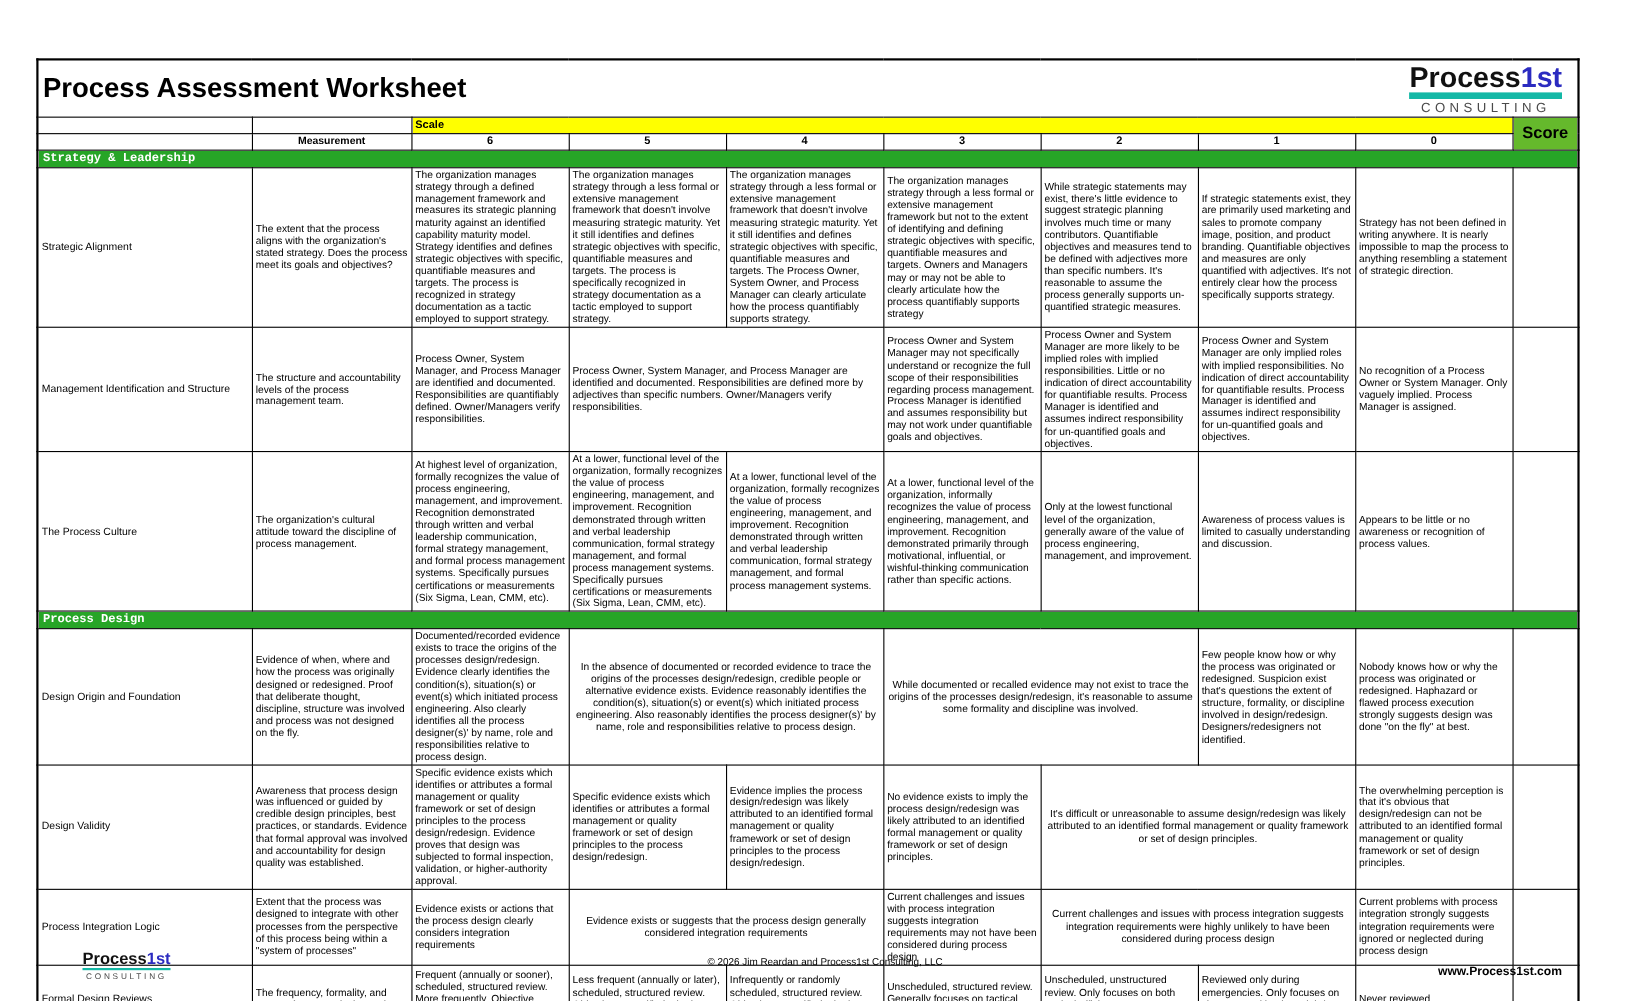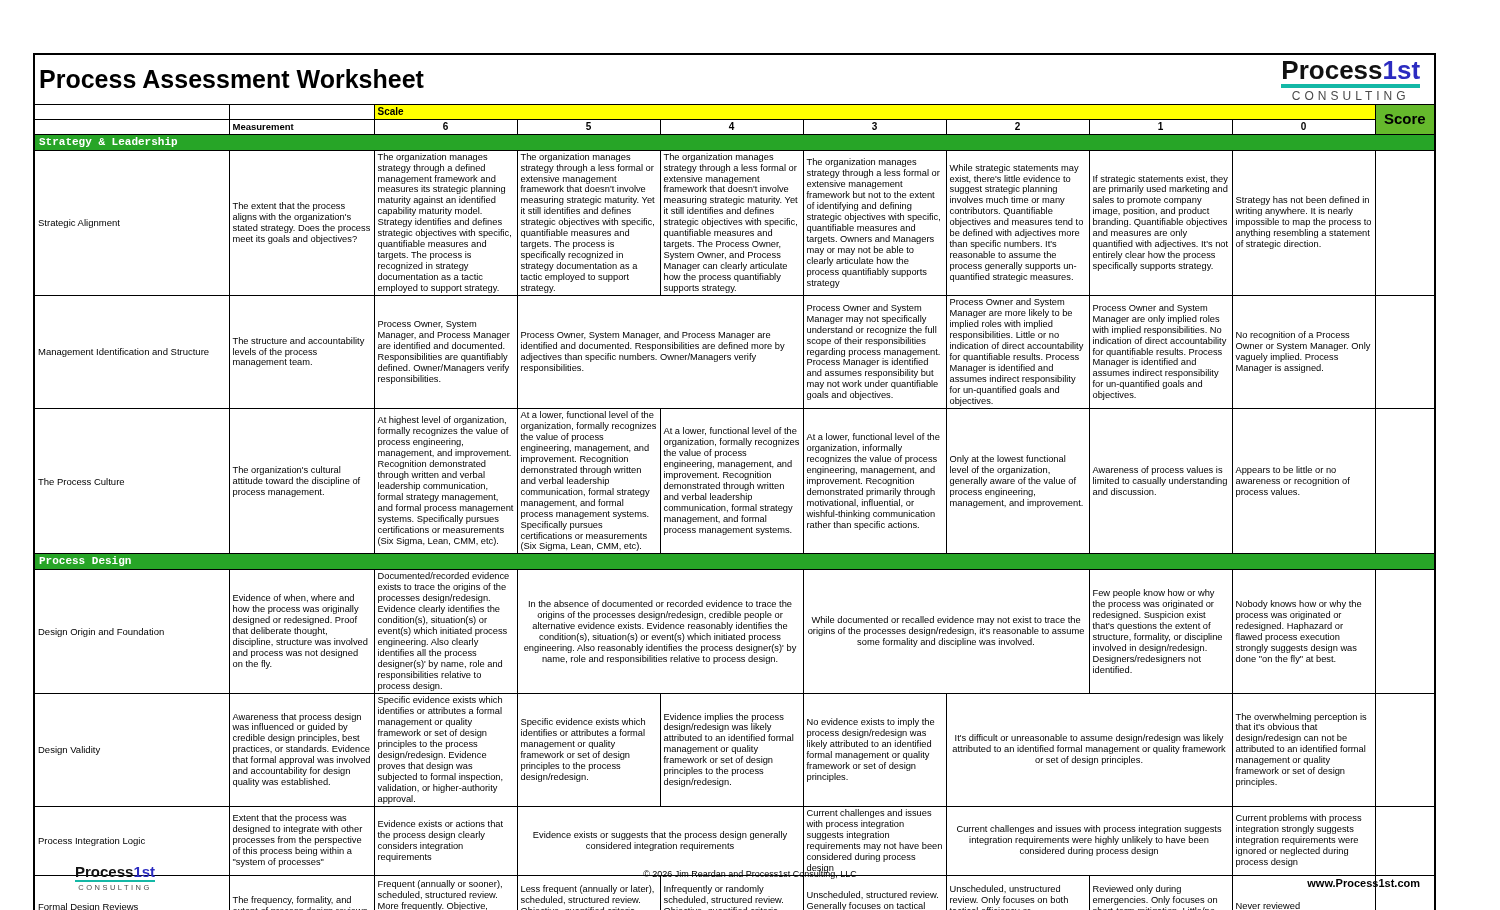--- a/index.html
+++ b/index.html
@@ -6,28 +6,28 @@
   .page{position:relative;width:1500px;height:910px;background:#fff;
         font-family:"Liberation Sans", sans-serif;color:#000;overflow:hidden;}
   table.ws{position:absolute;left:33px;top:53px;width:1401px;border-collapse:collapse;
            table-layout:fixed;border:2px solid #000;}
   td{border:1px solid #000;font-size:9.3px;line-height:1.18;padding:1px 3px;
      vertical-align:middle;overflow:hidden;word-wrap:break-word;}
   td.title-cell{padding:0;}
   .title-flex{display:flex;justify-content:space-between;align-items:center;padding:2px 6px 2px 4px;}
   .doc-title{font-size:25px;font-weight:bold;letter-spacing:0;}
   .logo{display:inline-block;text-align:center;line-height:1;margin-right:8px;}
-  .logo .brand{display:inline-block;font-weight:bold;border-bottom:4px solid #14b8a6;padding-bottom:1px;}
+  .logo .brand{display:inline-block;font-weight:bold;border-bottom:6px solid #14b8a6;padding-bottom:1px;}
   .logo .brand .b1{color:#111;}
   .logo .brand .b2{color:#2B2BC0;}
   .logo-big .brand{font-size:26px;}
   .logo .sub{display:block;color:#4a4a4a;letter-spacing:4px;font-size:12px;margin-top:2px;}
   .scale-cell{background:#FFFF00;font-weight:bold;font-size:10px;text-align:left;}
   .num{text-align:center;font-weight:bold;font-size:10px;}
-  .mhead{font-weight:bold;font-size:9.5px;}
+  .mhead{font-weight:bold;font-size:9.5px;text-align:center;}
   .score-head{background:#65B92C;font-weight:bold;font-size:15px;text-align:center;}
   .sect{background:#27A527;color:#fff;font-weight:bold;font-size:11px;padding-left:4px;font-family:Liberation Mono, monospace;}
   .rlabel{font-size:9.5px;}
   .center{text-align:center;}
   tr.h-head1{height:42px;} tr.h-scale{height:14px;} tr.h-nums{height:13px;}
   tr.h-sect{height:15px;}
   tr.h-r1{height:126px;} tr.h-r2{height:87px;} tr.h-r3{height:127px;}
   tr.h-r4{height:114px;} tr.h-r5{height:105px;} tr.h-r6{height:60px;} tr.h-r7{height:63px;}
   .footer-logo{position:absolute;left:75px;top:864px;}
   .logo-small .brand{font-size:15px;border-bottom-width:2px;}

